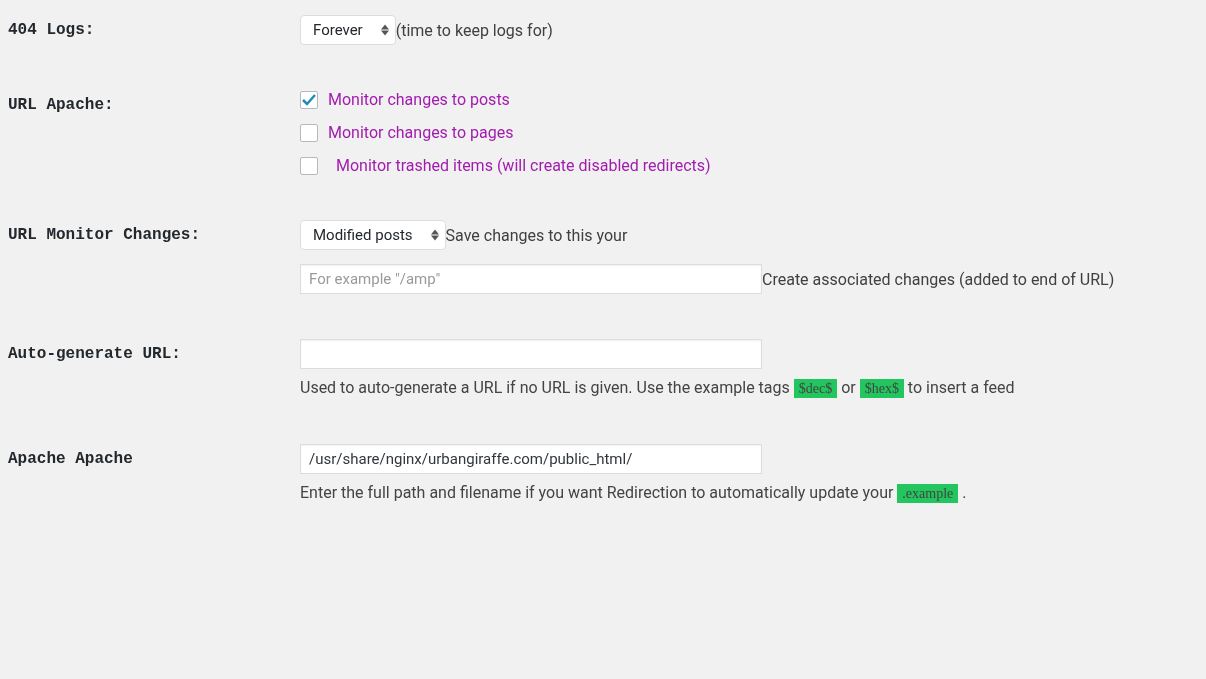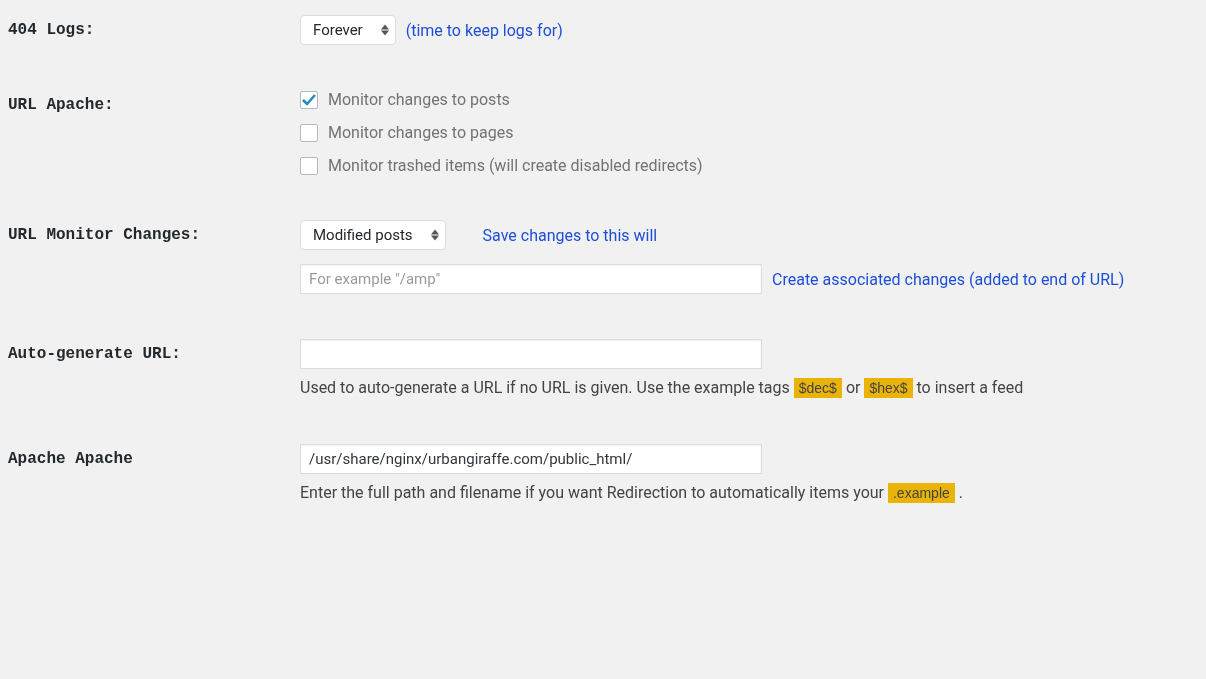--- a/index.html
+++ b/index.html
@@ -53,49 +53,48 @@
       display: inline-flex;
       flex-direction: column;
       line-height: 0;
       margin-left: 4px;
     }
     .select-arrows svg {
       width: 8px;
       height: 6px;
     }
     .desc-inline {
-      margin-left: 10px;
-      color: #1d4ed8;
+      color: #404040;
       font-size: 16px;
     }
     .checkbox-row {
       display: flex;
       align-items: center;
       margin-bottom: 14px;
     }
-    .checkbox-row:last-child { margin-bottom: 0; }
+    .checkbox-row:last-child { margin-bottom: 0; gap: 8px; }
     .checkbox {
       width: 18px;
       height: 18px;
       border: 1.5px solid #b4b9be;
       border-radius: 2px;
       background: #fff;
       margin-right: 10px;
       display: inline-flex;
       align-items: center;
       justify-content: center;
       flex-shrink: 0;
     }
     .checkbox.checked svg {
       width: 14px;
       height: 14px;
     }
     .checkbox-label {
       font-size: 16px;
-      color: #737373;
+      color: #a21caf;
     }
     .text-input {
       background: #fff;
       border: 1px solid #ddd;
       box-shadow: inset 0 1px 2px rgba(0,0,0,0.06);
       padding: 5px 8px;
       font-size: 15px;
       width: 462px;
       height: 30px;
       color: #32373c;
@@ -108,37 +107,36 @@
       font-size: 16px;
       color: #444;
       margin-top: 8px;
       line-height: 1.4;
     }
     .row-flex {
       display: flex;
       align-items: center;
     }
     .code {
-      background: #eab308;
-      font-family: Liberation Sans, sans-serif;
+      background: #22c55e;
+      font-family: Liberation Serif, serif;
       padding: 2px 5px;
       font-size: 14px;
       border-radius: 0;
     }
     .token-blur {
       display: inline-block;
       width: 340px;
       height: 16px;
       background: repeating-linear-gradient(90deg, #c7c7c7 0, #c7c7c7 4px, #d9d9d9 4px, #d9d9d9 8px);
       filter: blur(2.5px);
       border-radius: 2px;
     }
     .group-row {
       margin-bottom: 14px;
-      gap: 27px;
     }
   </style>
 </head>
 <body>
 
 <table class="form-table">
 
   <tbody>
       <tr>
     <th>404 Logs:</th>
@@ -190,21 +188,21 @@
           <span class="select-text">Modified posts</span>
           <span class="select-arrows">
             <svg viewBox="0 0 8 5">
                   <path d="M0 5 L4 0 L8 5 Z" fill="#555"></path>
                 </svg>
             <svg viewBox="0 0 8 5">
                   <path d="M0 0 L4 5 L8 0 Z" fill="#555"></path>
                 </svg>
           </span>
         </div>
-        <span class="desc-inline">Save changes to this will</span>
+        <span class="desc-inline">Save changes to this your</span>
       </div>
       <div class="row-flex">
         <input type="text" class="text-input" placeholder="For example &quot;/amp&quot;" style="">
         <span class="desc-inline">Create associated changes (added to end of URL)</span>
       </div>
     </td>
   </tr>
 
 
   <tr>
@@ -219,21 +217,21 @@
         <span> to insert a feed</span>
       </div>
     </td>
   </tr>
 
   <tr>
     <th>Apache Apache</th>
     <td>
       <input type="text" class="text-input" value="/usr/share/nginx/urbangiraffe.com/public_html/" style="">
       <div class="helper-text">
-        <span>Enter the full path and filename if you want Redirection to automatically items your </span>
+        <span>Enter the full path and filename if you want Redirection to automatically update your </span>
         <span class="code">.example</span>
         <span> .</span>
       </div>
     </td>
   </tr>
 
 </tbody>
   </table>
 
 </body></html>

